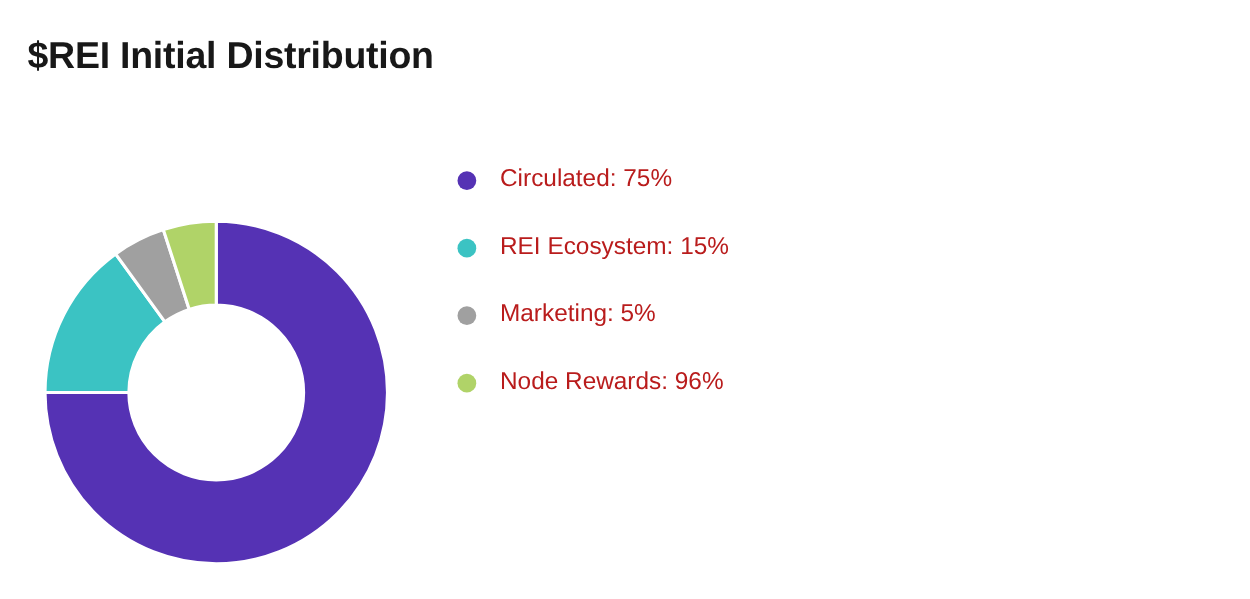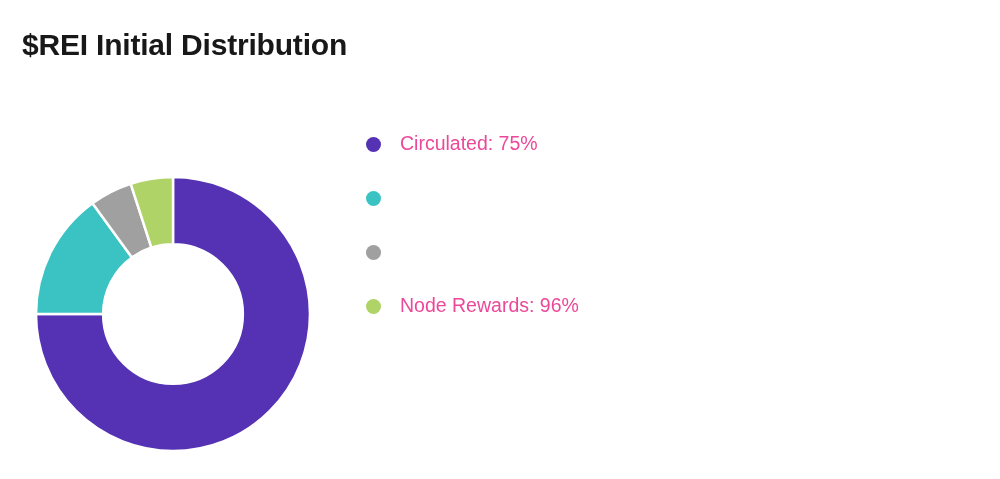--- a/index.html
+++ b/index.html
@@ -61,21 +61,21 @@
   }
   .legend-dot {
     width: 15px;
     height: 15px;
     border-radius: 50%;
     flex: 0 0 auto;
   }
   .legend-label {
     margin-left: 19px;
     font-size: 19.5px;
-    color: #ec4899;
+    color: #b91c1c;
     white-space: nowrap;
     line-height: 1;
     text-align: center;
   }
 </style>
 </head>
 <body>
 
 <div id="chart-card">
 
@@ -92,23 +92,25 @@
     </svg>
   </div>
 
   <div id="legend">
       <div class="legend-row">
         <span class="legend-dot" style="background: rgb(85, 50, 180);"></span>
         <span class="legend-label">Circulated: 75%</span>
       </div>
       <div class="legend-row">
         <span class="legend-dot" style="background: rgb(59, 195, 195);"></span>
+        <span class="legend-label">REI Ecosystem: 15%</span>
       </div>
       <div class="legend-row">
         <span class="legend-dot" style="background: rgb(160, 160, 160);"></span>
+        <span class="legend-label">Marketing: 5%</span>
       </div>
       <div class="legend-row">
         <span class="legend-dot" style="background: rgb(176, 211, 104);"></span>
         <span class="legend-label">Node Rewards: 96%</span>
       </div>
     </div>
 
 </div>
 
 </body></html>

